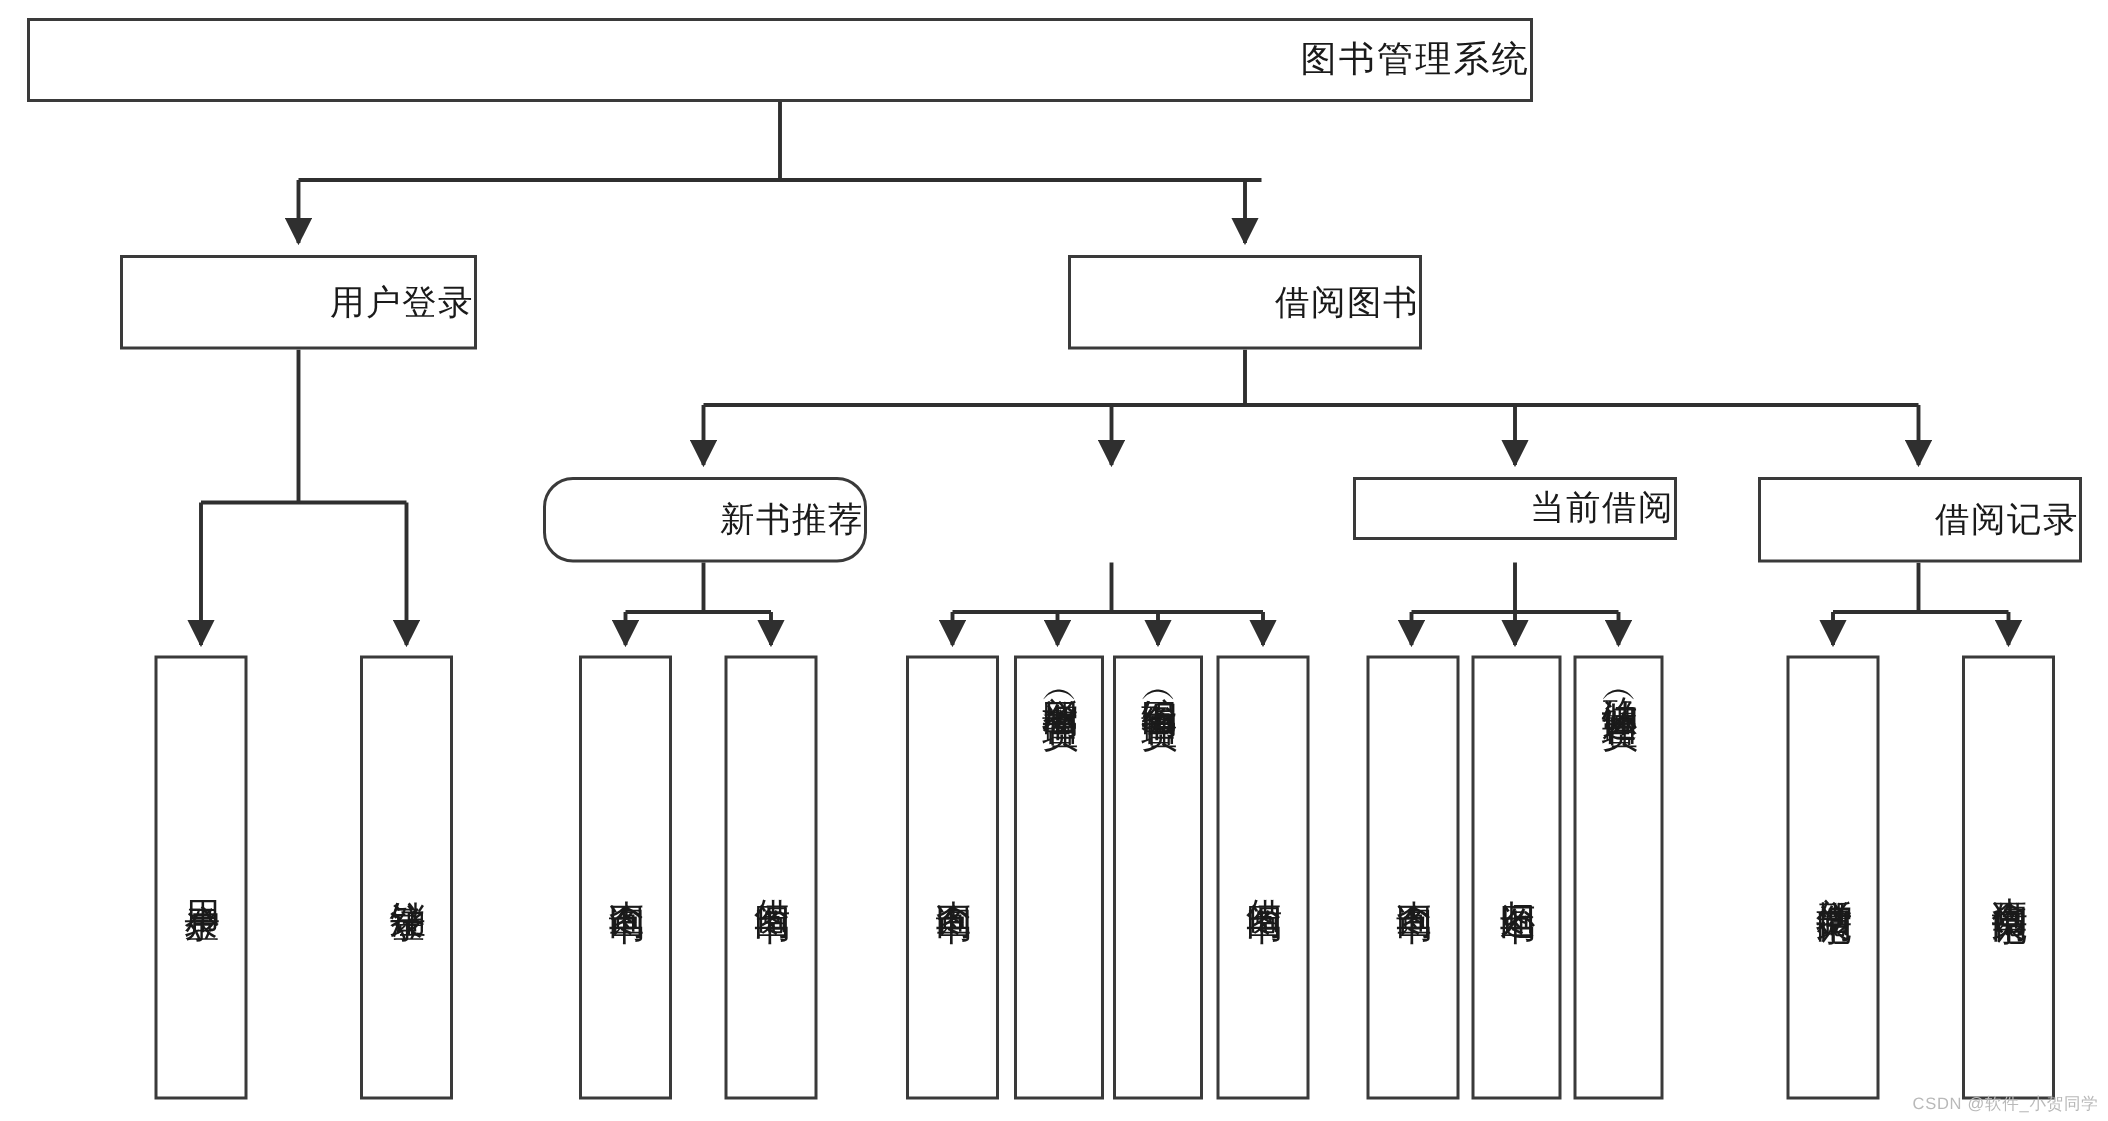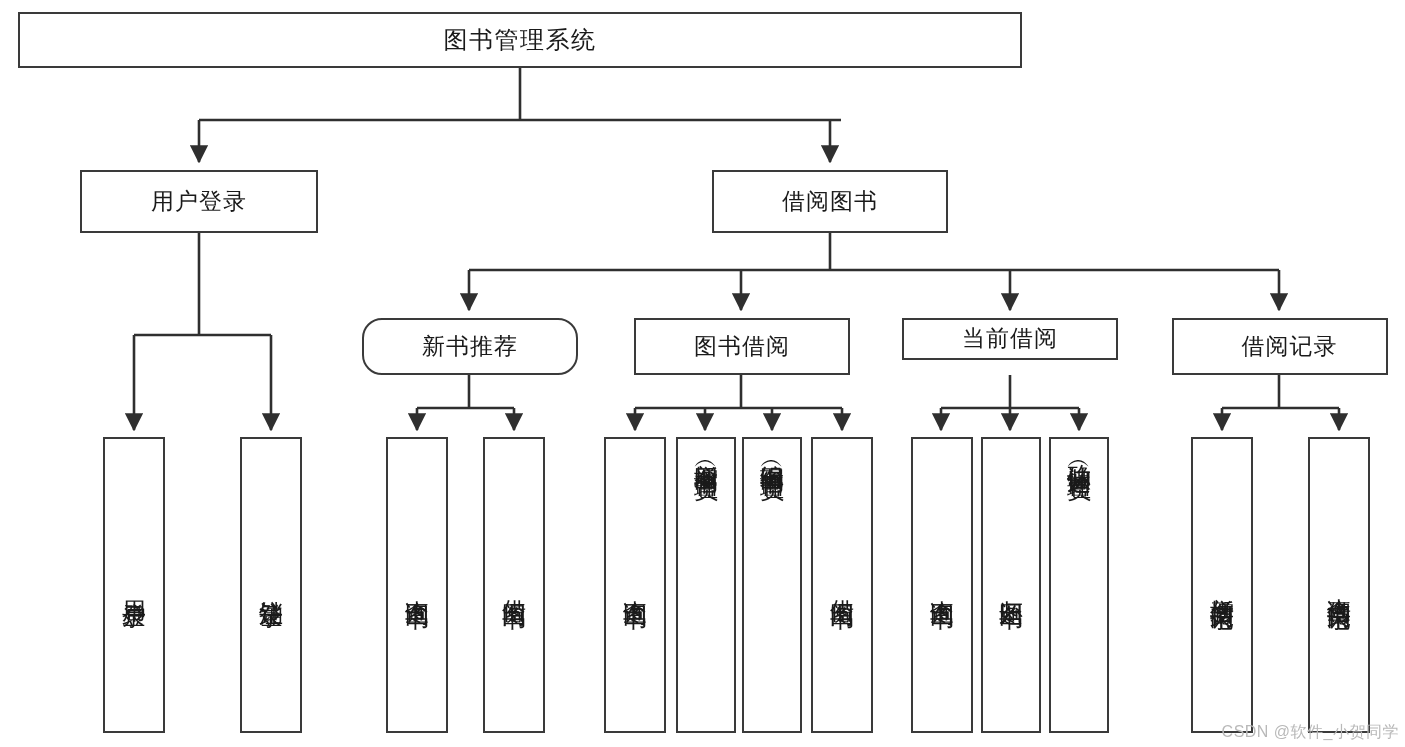--- a/index.html
+++ b/index.html
@@ -21,21 +21,21 @@
     width:1405px; height:747px;
     pointer-events:none;
   }
   .node{
     position:absolute;
     box-sizing:border-box;
     background:#ffffff;
     border:2px solid #3a3a3a;
     display:flex;
     align-items:center;
-    justify-content:center;
+    justify-content:flex-end;
     color:#111111;
     z-index:2;
   }
   .node .label{
     display:block;
     text-align:center;
     line-height:1.12;
     white-space:nowrap;
     color:#1a1a1a;
   }
@@ -61,21 +61,21 @@
     margin:0 auto;
   }
   .node.vertical.centered{
     align-items:center;
     padding-top:0;
   }
   .watermark{
     position:absolute;
     right:6px;
     bottom:4px;
-    font-size:16px;
+    font-size:11px;
     color:#b9b9b9;
     letter-spacing:0.5px;
     z-index:5;
     white-space:nowrap;
     font-family:"Liberation Sans","DejaVu Sans",sans-serif;
   }
 </style>
 </head>
 <body>
 
@@ -141,23 +141,20 @@
   </div>
 
   <div class="node horizontal" style="left:712px; top:170px; width:236px; height:63px;">
     <span class="label">借阅图书</span>
   </div>
 
   <div class="node horizontal" style="left:362px; top:318px; width:216px; height:57px;border-radius:20px;">
     <span class="label">新书推荐</span>
   </div>
 
-  <div class="node horizontal" style="left:634px; top:318px; width:216px; height:57px;">
-    <span class="label">图书借阅</span>
-  </div>
 
   <div class="node horizontal" style="left:902px; top:318px; width:216px; height:42px;">
     <span class="label">当前借阅</span>
   </div>
 
   <div class="node horizontal" style="left:1172px; top:318px; width:216px; height:57px;padding-left:19px;">
     <span class="label">借阅记录</span>
   </div>
 
   <div class="node vertical centered" style="left:103px; top:437px; width:62px; height:296px;">

